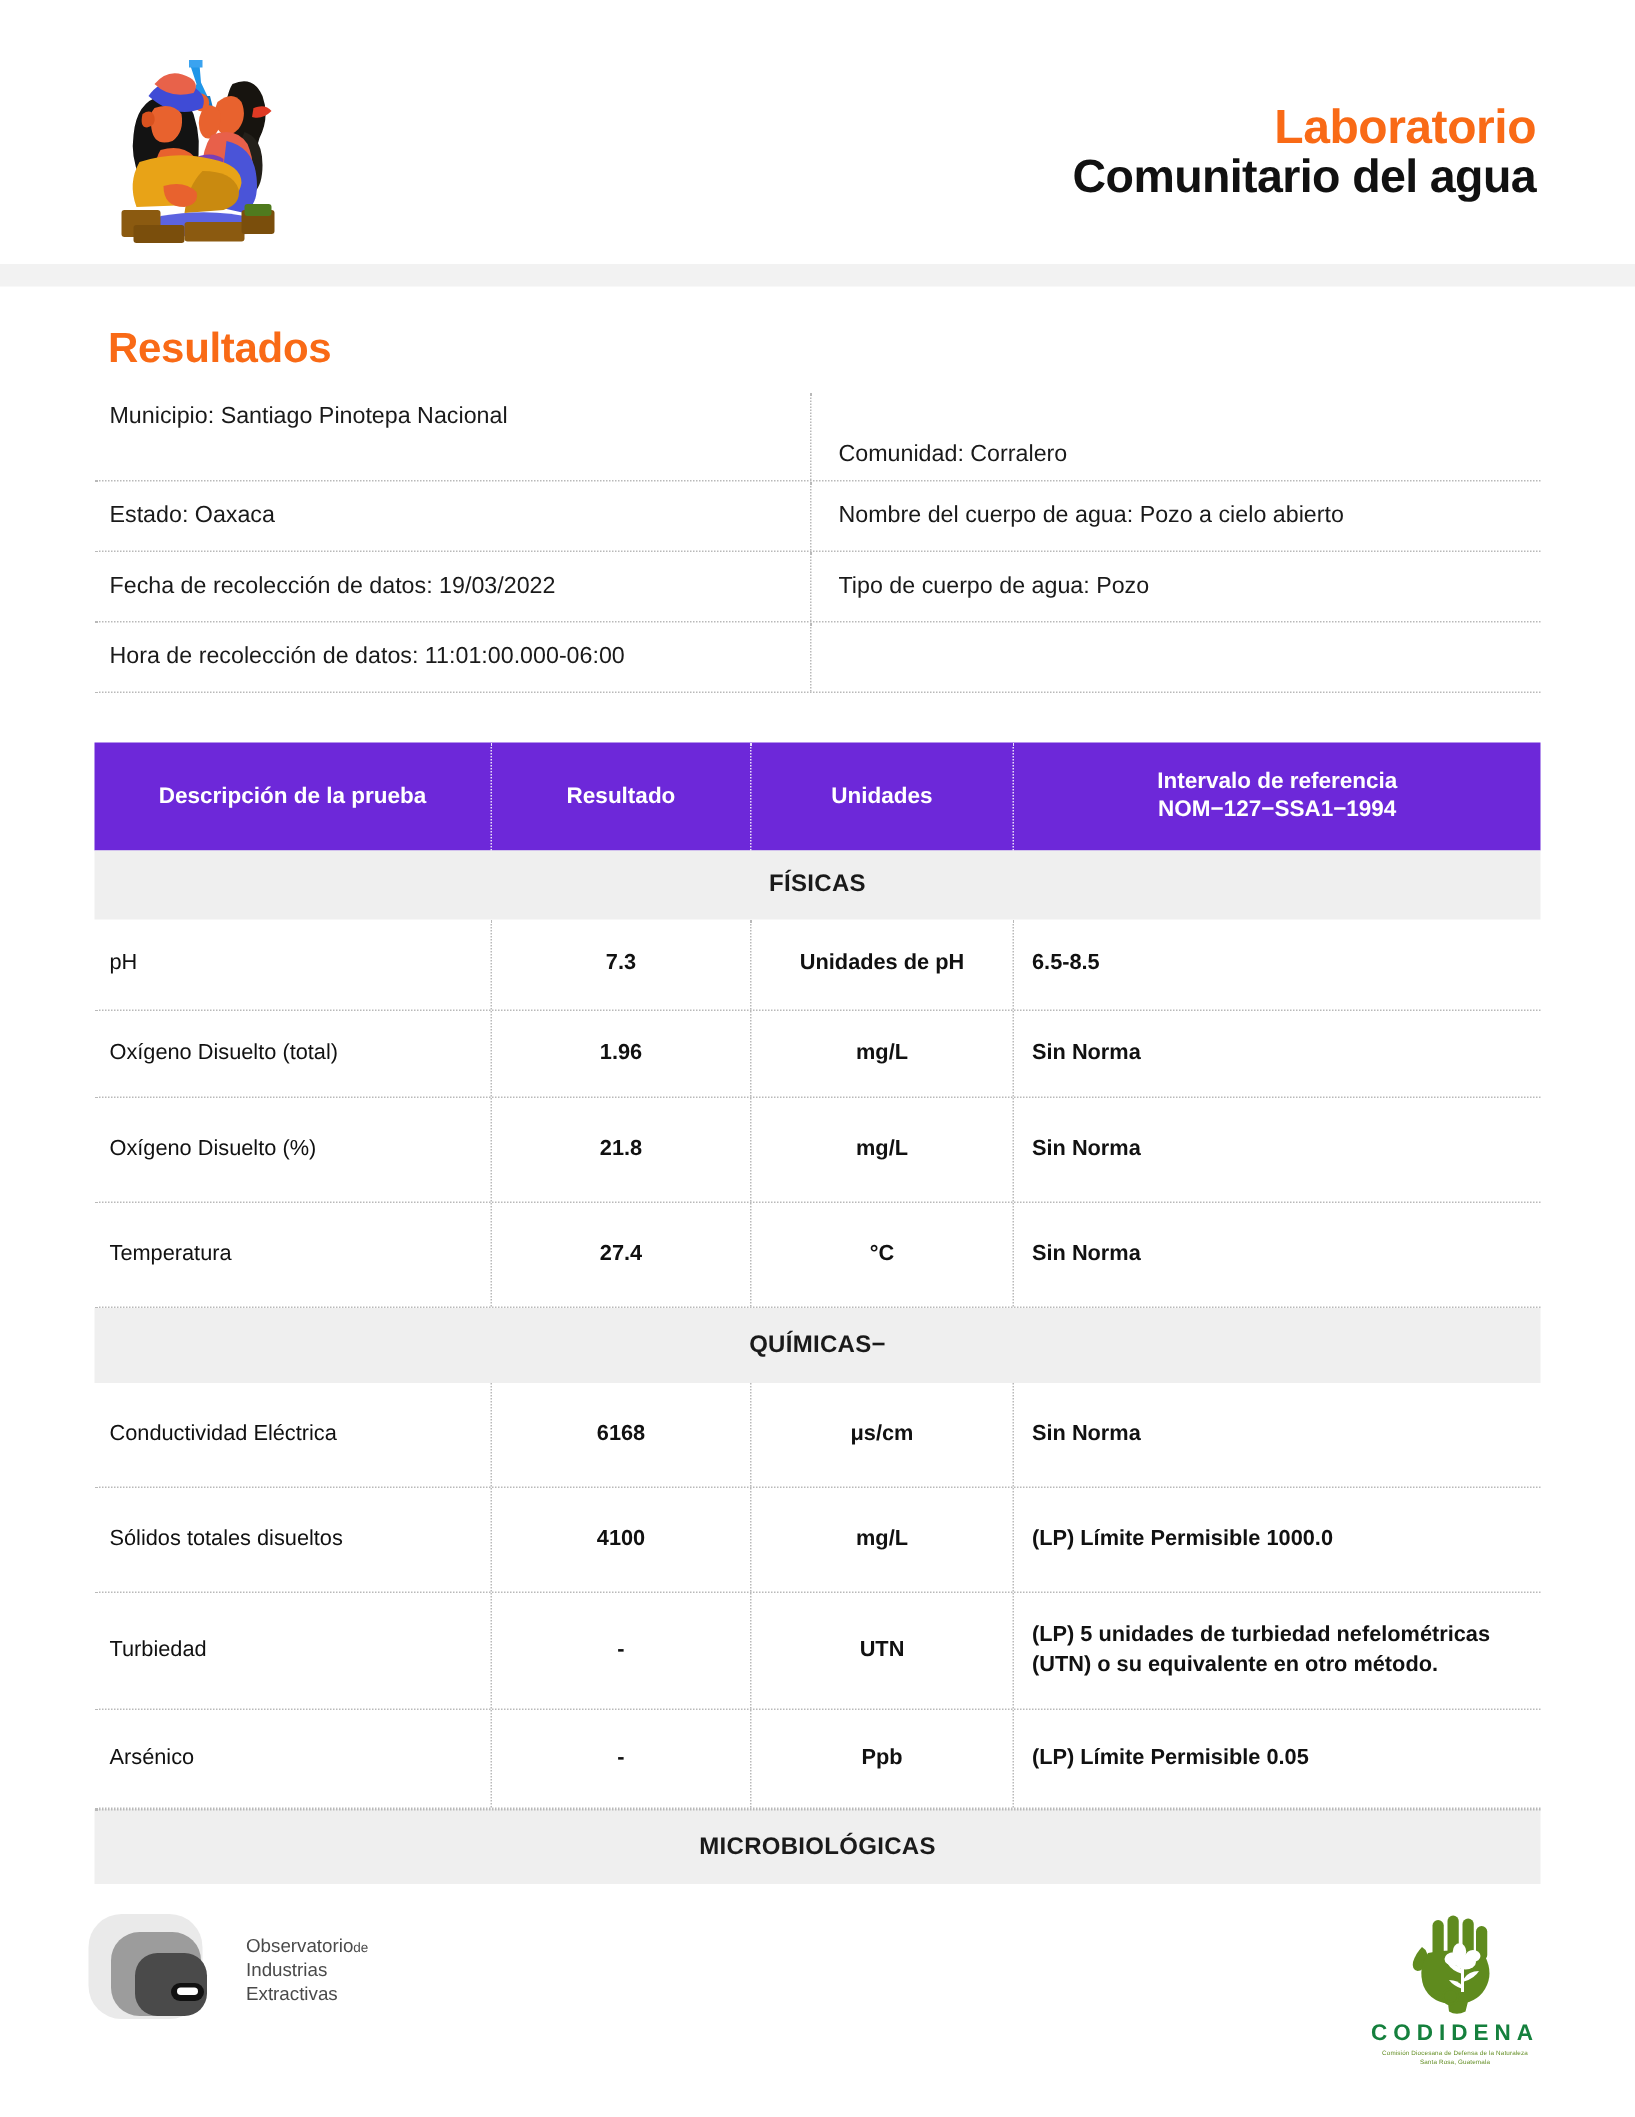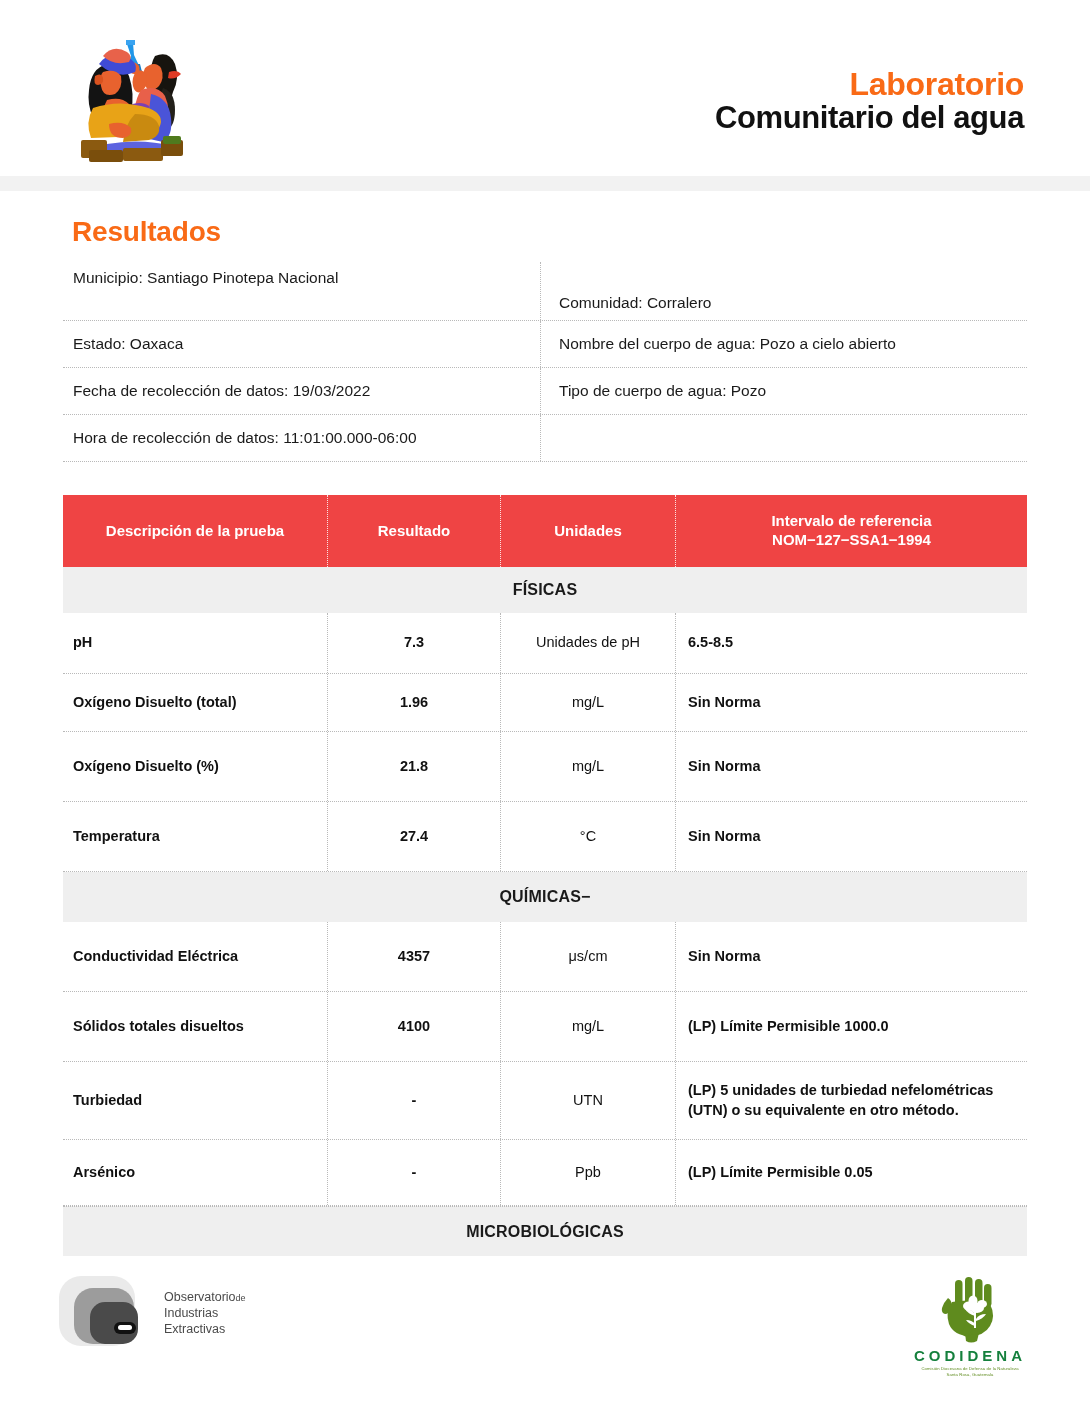--- a/index.html
+++ b/index.html
@@ -79,21 +79,21 @@
   .meta-row.r4 .meta-right { }
 
   
   .table {
     position: absolute; left: 63px; top: 495px;
     width: 964px;
   }
 
   .thead {
     display: flex;
-    background: #ef4444;
+    background: #6d28d9;
     height: 72px;
   }
   .thead .th {
     color: #ffffff; font-size: 15px; font-weight: bold;
     display: flex; align-items: center; justify-content: center;
     text-align: center; line-height: 1.25;
   }
   .thead .th + .th { border-left: 1px dotted rgba(255,255,255,0.85); }
 
   .c1 { width: 264px; }
@@ -115,23 +115,23 @@
     border-bottom: 1px dotted #b9b9b9;
     min-height: 52px;
   }
   .trow .td {
     font-size: 14.5px; color: #111;
     display: flex; align-items: center;
     padding: 8px 6px;
     line-height: 1.35;
   }
   .trow .td + .td { border-left: 1px dotted #b9b9b9; }
-  .td.c1 { font-weight: bold; padding-left: 10px; }
+  .td.c1 { font-weight: normal; padding-left: 10px; }
   .td.c2 { font-weight: bold; justify-content: center; }
-  .td.c3 { font-weight: normal; justify-content: center; }
+  .td.c3 { font-weight: bold; justify-content: center; }
   .td.c4 { font-weight: bold; padding-left: 12px; }
 
   .trow.h-61 { min-height: 61px; }
   .trow.h-58 { min-height: 58px; }
   .trow.h-70 { min-height: 70px; }
   .trow.h-78 { min-height: 78px; }
   .trow.h-66 { min-height: 66px; }
 
   .band-top { border-top: 1px dotted #b9b9b9; }
 
@@ -288,21 +288,21 @@
       <div class="td c1">Temperatura</div>
       <div class="td c2">27.4</div>
       <div class="td c3">°C</div>
       <div class="td c4">Sin Norma</div>
     </div>
 
     <div class="section-band tall">QUÍMICAS−</div>
 
     <div class="trow h-70">
       <div class="td c1">Conductividad Eléctrica</div>
-      <div class="td c2">4357</div>
+      <div class="td c2">6168</div>
       <div class="td c3">μs/cm</div>
       <div class="td c4">Sin Norma</div>
     </div>
     <div class="trow h-70">
       <div class="td c1">Sólidos totales disueltos</div>
       <div class="td c2">4100</div>
       <div class="td c3">mg/L</div>
       <div class="td c4">(LP) Límite Permisible 1000.0</div>
     </div>
     <div class="trow h-78">

